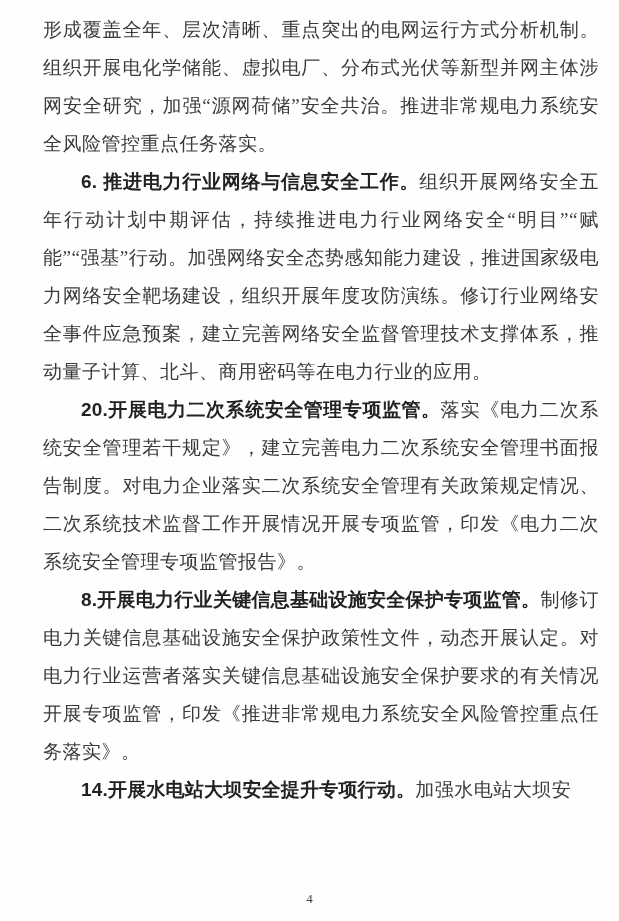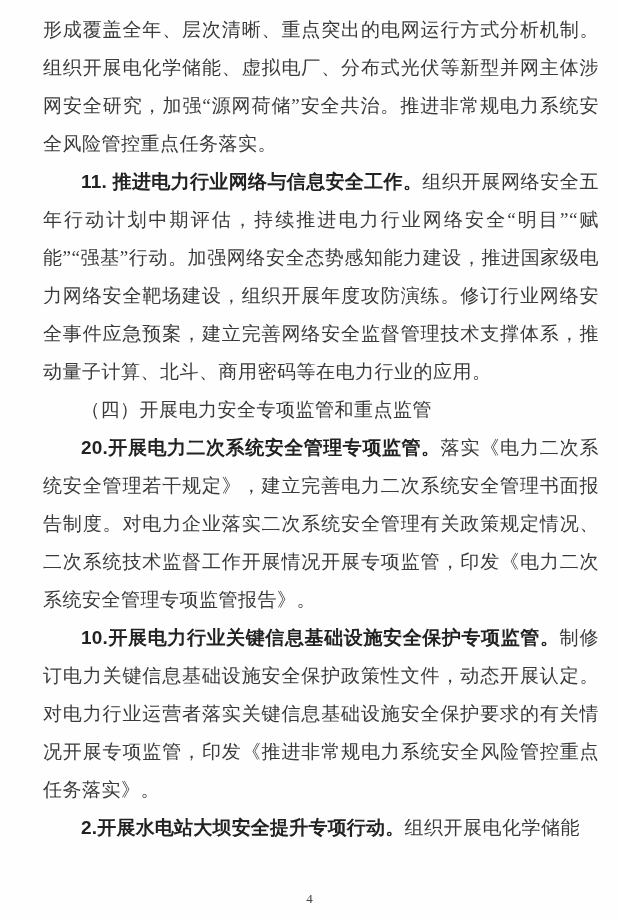--- a/index.html
+++ b/index.html
@@ -53,34 +53,31 @@
 </head>
 <body>
 
 <div class="page">
 
   <p class="para">
     <span>形成覆盖全年、层次清晰、重点突出的电网运行方式分析机制。组织开展电化学储能、虚拟电厂、分布式光伏等新型并网主体涉网安全研究，加强“源网荷储”安全共治。推进非常规电力系统安全风险管控重点任务落实。</span>
   </p>
 
   <p class="para indent">
-    <span class="seg-bold">11. 推进电力行业网络与信息安全工作。</span><span>组织开展网络安全五年行动计划中期评估，持续推进电力行业网络安全“明目”“赋能”“强基”行动。加强网络安全态势感知能力建设，推进国家级电力网络安全靶场建设，组织开展年度攻防演练。修订行业网络安全事件应急预案，建立完善网络安全监督管理技术支撑体系，推动量子计算、北斗、商用密码等在电力行业的应用。</span>
+    <span class="seg-bold">6. 推进电力行业网络与信息安全工作。</span><span>组织开展网络安全五年行动计划中期评估，持续推进电力行业网络安全“明目”“赋能”“强基”行动。加强网络安全态势感知能力建设，推进国家级电力网络安全靶场建设，组织开展年度攻防演练。修订行业网络安全事件应急预案，建立完善网络安全监督管理技术支撑体系，推动量子计算、北斗、商用密码等在电力行业的应用。</span>
   </p>
 
-  <p class="para indent section-heading">
-    <span>（四）开展电力安全专项监管和重点监管</span>
-  </p>
 
   <p class="para indent">
     <span class="seg-bold">20.开展电力二次系统安全管理专项监管。</span><span>落实《电力二次系统安全管理若干规定》，建立完善电力二次系统安全管理书面报告制度。对电力企业落实二次系统安全管理有关政策规定情况、二次系统技术监督工作开展情况开展专项监管，印发《电力二次系统安全管理专项监管报告》。</span>
   </p>
 
   <p class="para indent">
-    <span class="seg-bold">10.开展电力行业关键信息基础设施安全保护专项监管。</span><span>制修订电力关键信息基础设施安全保护政策性文件，动态开展认定。对电力行业运营者落实关键信息基础设施安全保护要求的有关情况开展专项监管，印发《推进非常规电力系统安全风险管控重点任务落实》。</span>
+    <span class="seg-bold">8.开展电力行业关键信息基础设施安全保护专项监管。</span><span>制修订电力关键信息基础设施安全保护政策性文件，动态开展认定。对电力行业运营者落实关键信息基础设施安全保护要求的有关情况开展专项监管，印发《推进非常规电力系统安全风险管控重点任务落实》。</span>
   </p>
 
   <p class="para indent">
-    <span class="seg-bold">2.开展水电站大坝安全提升专项行动。</span><span>组织开展电化学储能</span>
+    <span class="seg-bold">14.开展水电站大坝安全提升专项行动。</span><span>加强水电站大坝安</span>
   </p>
 
   <div class="page-number">4</div>
 
 </div>
 
 </body></html>

